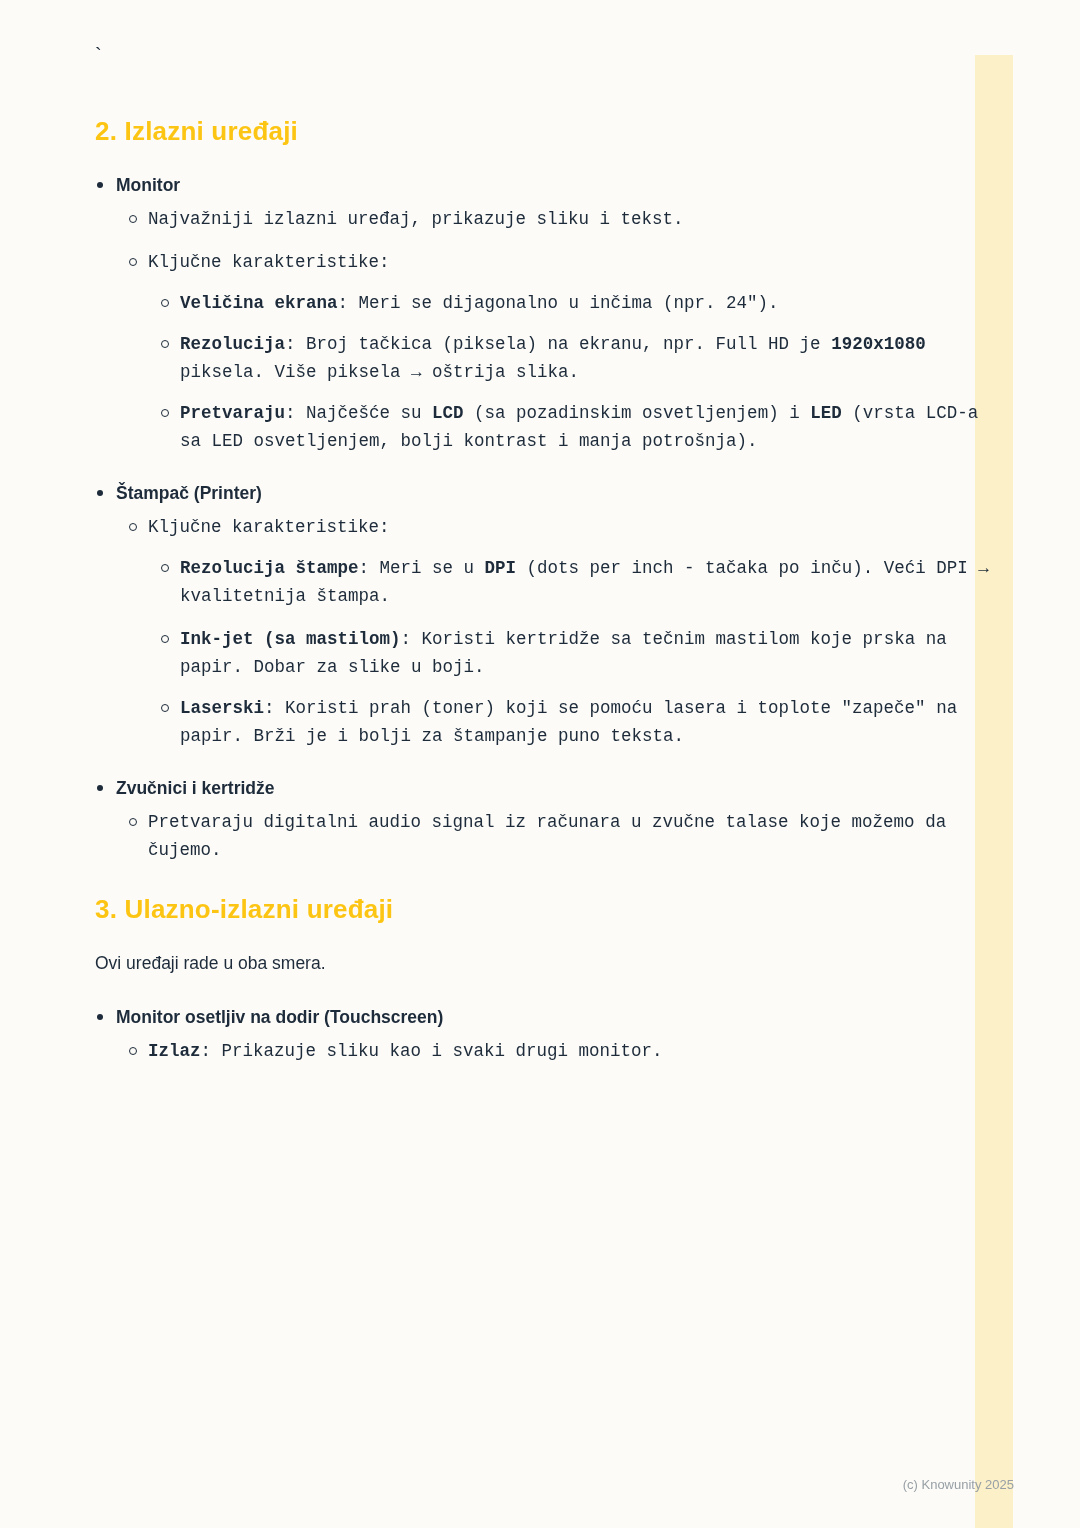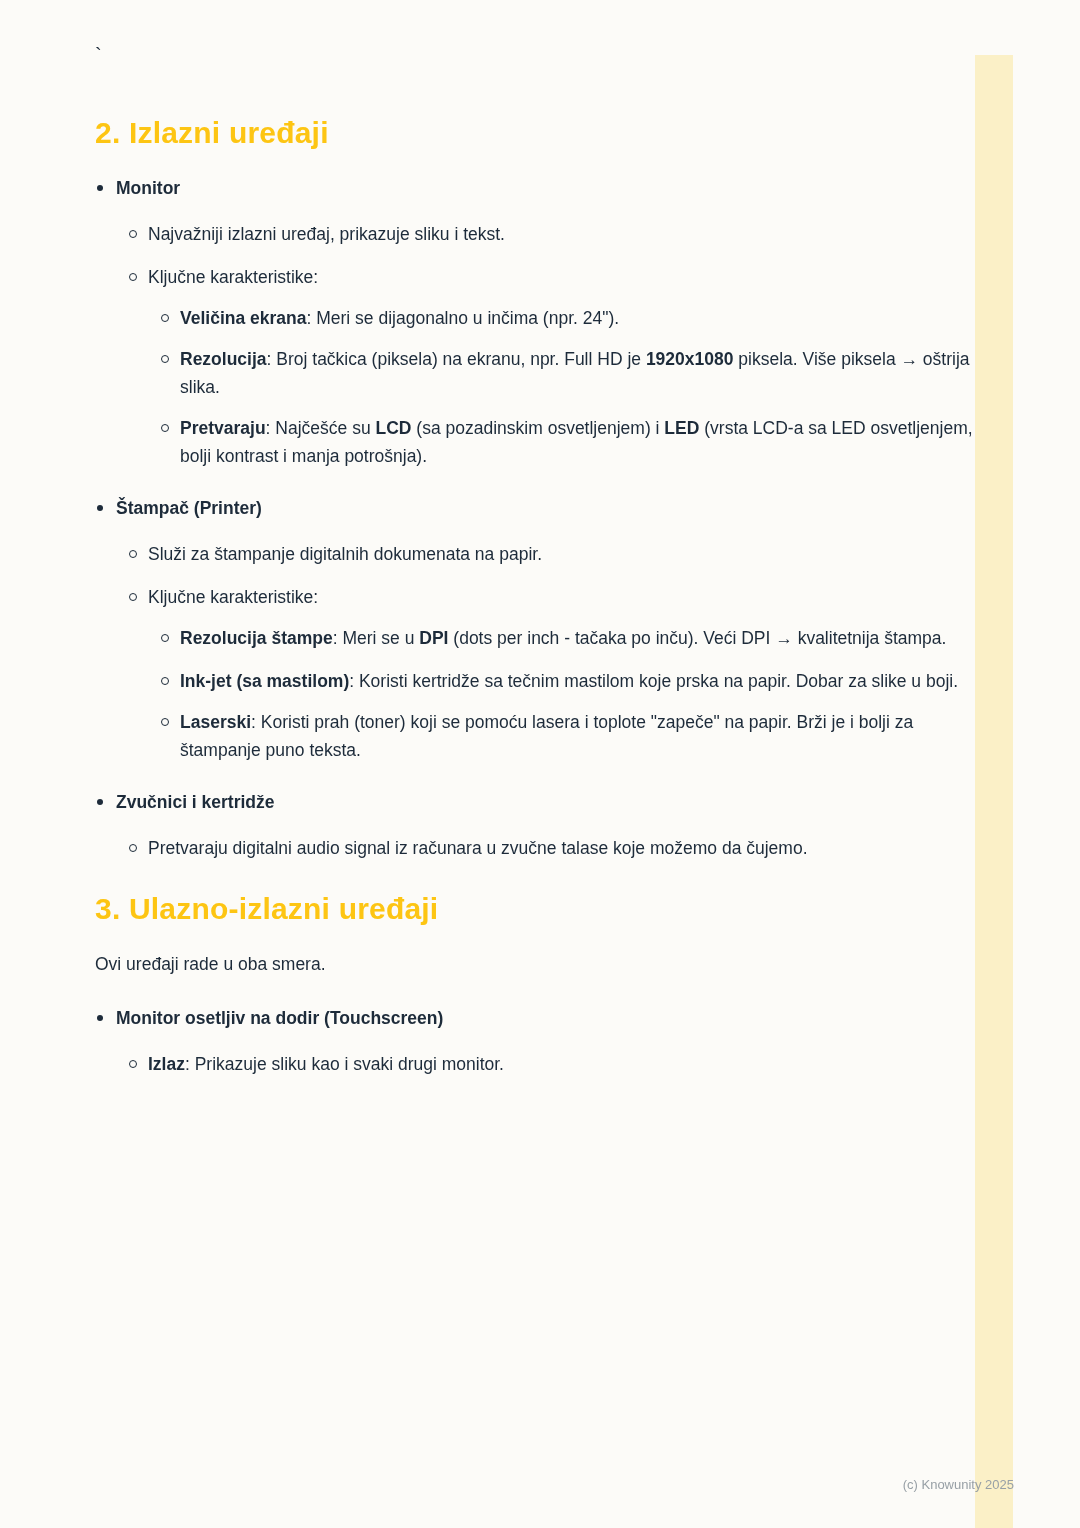--- a/index.html
+++ b/index.html
@@ -26,36 +26,36 @@
   }
   .content {
     position: absolute;
     left: 95px; top: 116px;
     width: 835px;
     z-index: 1;
   }
   .doc-section + .doc-section { margin-top: 30px; }
   .section-heading {
     color: var(--accent, #fdc513);
-    font-size: 30px;
+    font-size: 26px;
     font-weight: 700;
     letter-spacing: 0.2px;
     margin-bottom: 24px;
   }
   .section-intro {
     font-size: 17.5px;
     line-height: 1.6;
     margin-bottom: 26px;
   }
   .list { width: 100%; }
   .list .list { margin-left: 32px; }
   .level-1 > .list-item { margin-bottom: 24px; }
   .level-2 > .list-item { margin-bottom: 15px; }
   .level-3 > .list-item { margin-bottom: 13px; }
-  .level-1 > .list-item > .list { margin-top: 18px; }
+  .level-1 > .list-item > .list { margin-top: 6px; font-family: Liberation Mono, monospace; }
   .level-2 > .list-item > .list { margin-top: 13px; }
   .item-row { display: flex; align-items: flex-start; }
   .marker { flex: 0 0 21px; position: relative; height: 28px; }
   .marker.disc::before {
     content: "";
     position: absolute;
     left: 2px; top: 11px;
     width: 6px; height: 6px;
     border-radius: 50%;
     background: var(--text, #1d2b3a);
@@ -134,26 +134,20 @@
         </div>
         <div class="list-item">
           <div class="item-row">
             <span class="marker disc"></span>
             <span class="item-text"><strong>Štampač (Printer)</strong></span>
           </div>
           <div class="list level-2">
             <div class="list-item">
               <div class="item-row">
                 <span class="marker circle"></span>
-                <span class="item-text"><span>Služi za štampanje digitalnih dokumenata na papir.</span></span>
-              </div>
-            </div>
-            <div class="list-item">
-              <div class="item-row">
-                <span class="marker circle"></span>
                 <span class="item-text"><span>Ključne karakteristike:</span></span>
               </div>
               <div class="list level-3">
                 <div class="list-item">
                   <div class="item-row">
                     <span class="marker circle"></span>
                     <span class="item-text"><strong>Rezolucija štampe</strong><span>: Meri se u </span><strong>DPI</strong><span> (dots per inch - tačaka po inču). Veći DPI → kvalitetnija štampa.</span></span>
                   </div>
                 </div>
               </div>

